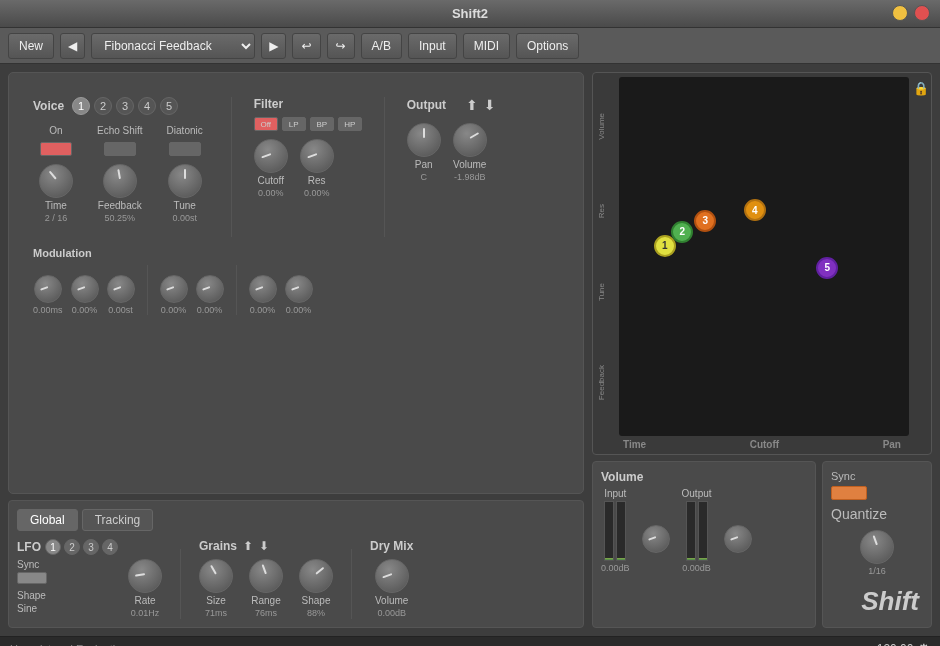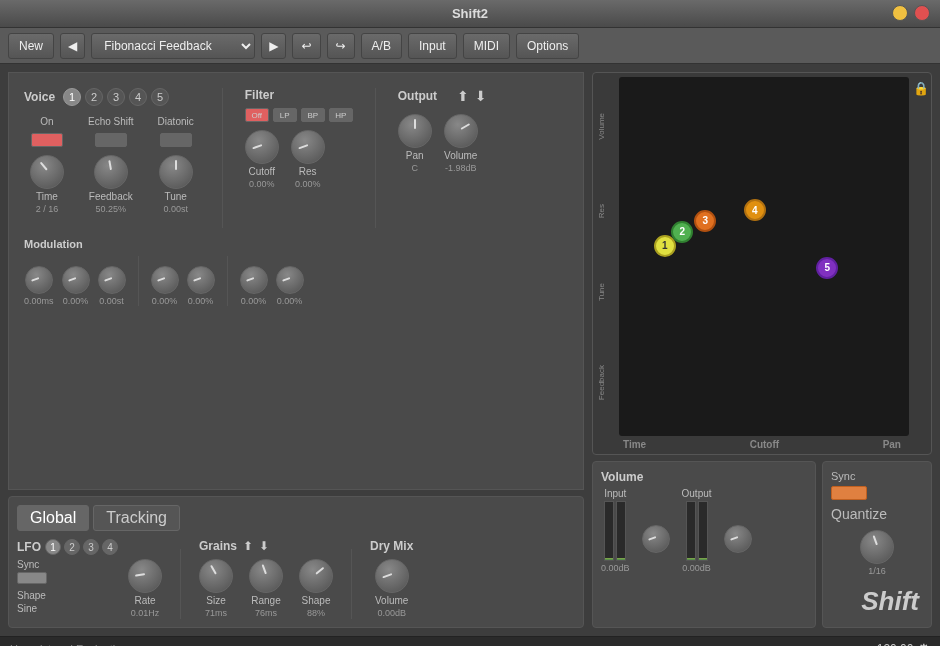--- a/index.html
+++ b/index.html
@@ -55,22 +55,22 @@
     .main-content {
       display: flex; height: 572px; background: #3d3d3d;
       padding: 8px; gap: 8px;
     }
 
     .left-panel {
       flex: 1; display: flex; flex-direction: column; gap: 6px;
     }
 
     .voice-section {
-      background: #4a4a4a; border: 1px solid #555; border-radius: 0;
-      padding: 15px; flex: 1;
+      background: #4a4a4a; border: 1px solid #555; border-radius: 5px;
+      padding: 24px; flex: 1;
     }
 
     .section-header {
       display: flex; align-items: center; gap: 8px; margin-bottom: 6px;
     }
     .section-label {
       color: #ccc; font-size: 12px; font-weight: bold;
     }
     .voice-nums {
       display: flex; gap: 4px;
@@ -102,21 +102,21 @@
     .modulation-label {
       color: #ccc; font-size: 11px; font-weight: bold; margin-top: 4px; margin-bottom: 6px;
     }
 
     .lower-section {
       background: #4a4a4a; border: 1px solid #555; border-radius: 4px;
       padding: 8px;
     }
     .lower-tabs { display: flex; gap: 0; margin-bottom: 8px; }
     .lower-tab {
-      padding: 3px 12px; font-size: 16px; color: #ccc; cursor: pointer;
+      padding: 3px 12px; font-size: 12px; color: #ccc; cursor: pointer;
       border: 1px solid #666; border-radius: 3px; background: #555;
     }
     .lower-tab.active { background: #666; color: #fff; }
     .lfo-nums { display: flex; gap: 3px; }
     .lfo-num {
       width: 16px; height: 16px; border-radius: 50%;
       display: flex; align-items: center; justify-content: center;
       font-size: 10px; cursor: pointer; border: 1px solid #666;
       background: #666; color: #ccc;
     }

